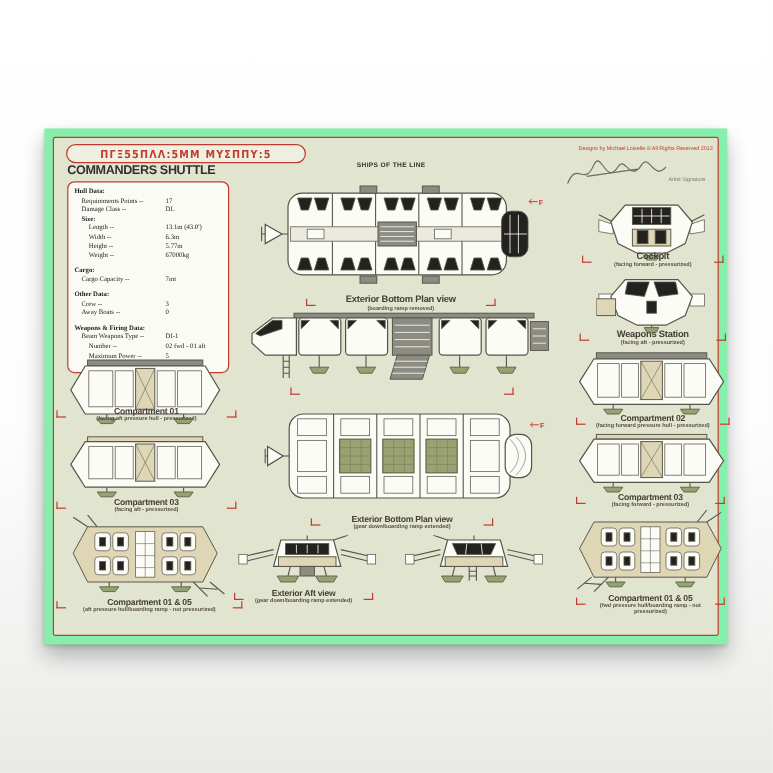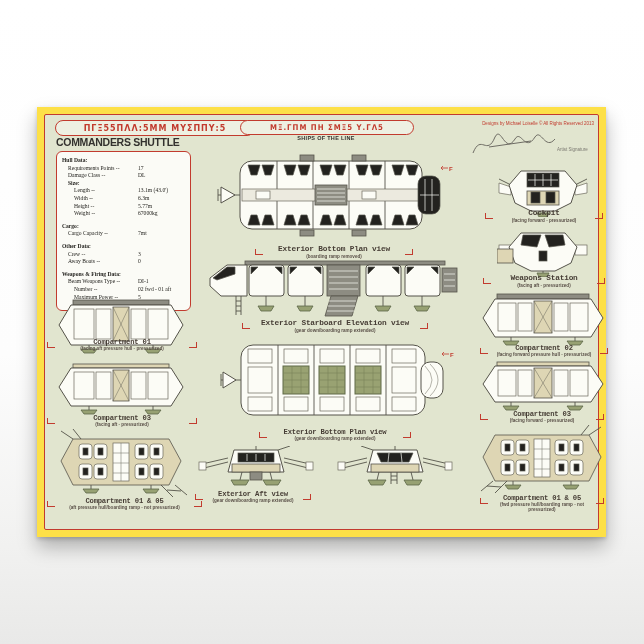--- a/index.html
+++ b/index.html
@@ -1,19 +1,19 @@
 <!DOCTYPE html>
 <html><head>
 <meta charset="utf-8">
 <style>
   html,body{margin:0;padding:0}
   body{width:644px;height:644px;position:relative;overflow:hidden;
        background:linear-gradient(180deg,#ffffff 0%,#fdfdfd 55%,#f1f1f0 85%,#e9e9e8 100%);
        font-family:"Liberation Sans",sans-serif;}
-  .poster{position:absolute;left:37px;top:107px;width:569px;height:430px;background:#fde047;
+  .poster{position:absolute;left:37px;top:107px;width:569px;height:430px;background:#86efac;
           box-shadow:0 10px 18px rgba(0,0,0,.28),0 2px 4px rgba(0,0,0,.18);}
   .frame{position:absolute;inset:7px;border:1.6px solid #c23b2e;background:#e1e5cf;border-radius:2px;}
   .abs{position:absolute;}
   
   .alienbox{border:1.3px solid #c23b2e;border-radius:9px;background:#eef0e2;
             display:flex;align-items:center;justify-content:center;}
   .alien{color:#c23b2e;font-weight:bold;font-size:8px;letter-spacing:1px;white-space:nowrap;
          transform:scaleY(1.15);font-family:"DejaVu Sans",sans-serif;}
   .h-left-sub{font-size:10.5px;font-weight:bold;color:#33312e;letter-spacing:-.3px;}
   .h-center-sub{font-size:5.5px;font-weight:bold;color:#33312e;text-align:center;letter-spacing:.3px;}
@@ -23,21 +23,21 @@
   .stats{border:1.4px solid #c23b2e;border-radius:6px;background:#fbfbf6;padding:5px 4px 3px 5px;
          font-family:"Liberation Serif",serif;color:#24231f;}
   .line{position:relative;font-size:5.6px;line-height:7.6px;white-space:nowrap;}
   .line .v{position:absolute;left:76px;top:0;}
   .hd{font-weight:bold;}
   .mt{margin-top:5px;}
   .ind1{padding-left:6px;} .ind2{padding-left:12px;}
   
   .cap{position:absolute;display:flex;justify-content:space-between;align-items:flex-start;}
   .cap-text{flex:1;text-align:center;margin:0 2px;line-height:1;}
-  .cap-title{font-weight:bold;font-size:7.2px;color:#463d35;letter-spacing:-.2px;font-family:Liberation Mono, monospace;}
+  .cap-title{font-weight:bold;font-size:7.2px;color:#463d35;letter-spacing:-.2px;}
   .cap-sub{font-weight:bold;font-size:4.6px;color:#5a5048;margin-top:1px;}
   .cap-title.big{font-size:7.8px;}
   .bl,.br{width:7px;height:5px;margin-top:3px;flex:0 0 auto;}
   .bl{border-left:1.4px solid #c23b2e;border-bottom:1.4px solid #c23b2e;}
   .br{border-right:1.4px solid #c23b2e;border-bottom:1.4px solid #c23b2e;}
   
   svg .o{fill:#fcfcf6;stroke:#55534a;stroke-width:1}
   svg .w{fill:#fcfcf6;stroke:#6b685c;stroke-width:.7}
   svg .d{fill:#23221f;stroke:#55534a;stroke-width:.7}
   svg .t{fill:#ded6b4;stroke:#55534a;stroke-width:.8}
@@ -56,23 +56,20 @@
 <body>
 
 <div class="poster">
   <div class="frame"></div>
 
   <div class="abs alienbox" style="left:18px;top:13px;width:198px;height:14px">
     <span class="alien">ΠΓΞ55ΠΛΛ:5ΜΜ ΜΥΣΠΠΥ:5</span>
   </div>
   <div class="abs h-left-sub" style="left:19px;top:29px">COMMANDERS SHUTTLE</div>
 
-  <div class="abs alienbox" style="left:203px;top:13px;width:172px;height:13px">
-    <span class="alien" style="font-size:7px">ΜΞ.ΓΠΜ ΠΗ ΣΜΞ5 Υ.ΓΛ5</span>
-  </div>
   <div class="abs h-center-sub" style="left:203px;top:27.5px;width:172px">SHIPS OF THE LINE</div>
 
   <div class="abs copyright" style="right:12px;top:14px;width:180px">Designs by Michael Loiselle © All Rights Reserved 2013</div>
   <svg class="abs" style="left:428px;top:20px" width="118" height="34" viewBox="0 0 118 34">
     <path class="sg" d="M8,26 C16,6 22,30 30,10 C36,-2 40,28 50,12 C56,2 60,26 70,10 C76,1 80,24 90,12"></path>
     <path class="sg" d="M24,20 l42,-6" stroke-width=".6"></path>
   </svg>
   <div class="abs sig-label" style="left:520px;top:40px">Artist Signature</div>
 
   <div class="abs stats" style="left:19px;top:44px;width:124px;height:150px">
@@ -196,24 +193,20 @@
       <line class="ln" x1="100" y1="38" x2="100" y2="48"></line>
         <polygon class="g" points="92,48 108,48 105,53 95,53"></polygon>
       <line class="ln" x1="178" y1="38" x2="178" y2="48"></line>
         <polygon class="g" points="170,48 186,48 183,53 173,53"></polygon>
       <line class="ln" x1="217" y1="38" x2="217" y2="48"></line>
         <polygon class="g" points="209,48 225,48 222,53 212,53"></polygon>
     </g>
   </svg>
   <div class="cap" style="left:205px;top:213px;width:186px">
     <span class="bl"></span>
-    <div class="cap-text">
-        <div class="cap-title big">Exterior Starboard Elevation view</div>
-      <div class="cap-sub">(gear down/boarding ramp extended)</div>
-      </div>
     <span class="br"></span>
   </div>
 
   <svg class="abs" style="left:178px;top:229px" width="240" height="88" viewBox="0 0 240 88">
     <line class="ln" x1="6" y1="44" x2="26" y2="44"></line>
       <line class="ln" x1="6" y1="38" x2="6" y2="50"></line>
     <polygon class="o" points="8,36 21,44 8,52"></polygon>
     <rect class="o" x="26" y="9" width="184" height="70" rx="12"></rect>
     <line class="ln" x1="63" y1="9" x2="63" y2="79"></line>
       <line class="ln" x1="99" y1="9" x2="99" y2="79"></line>

